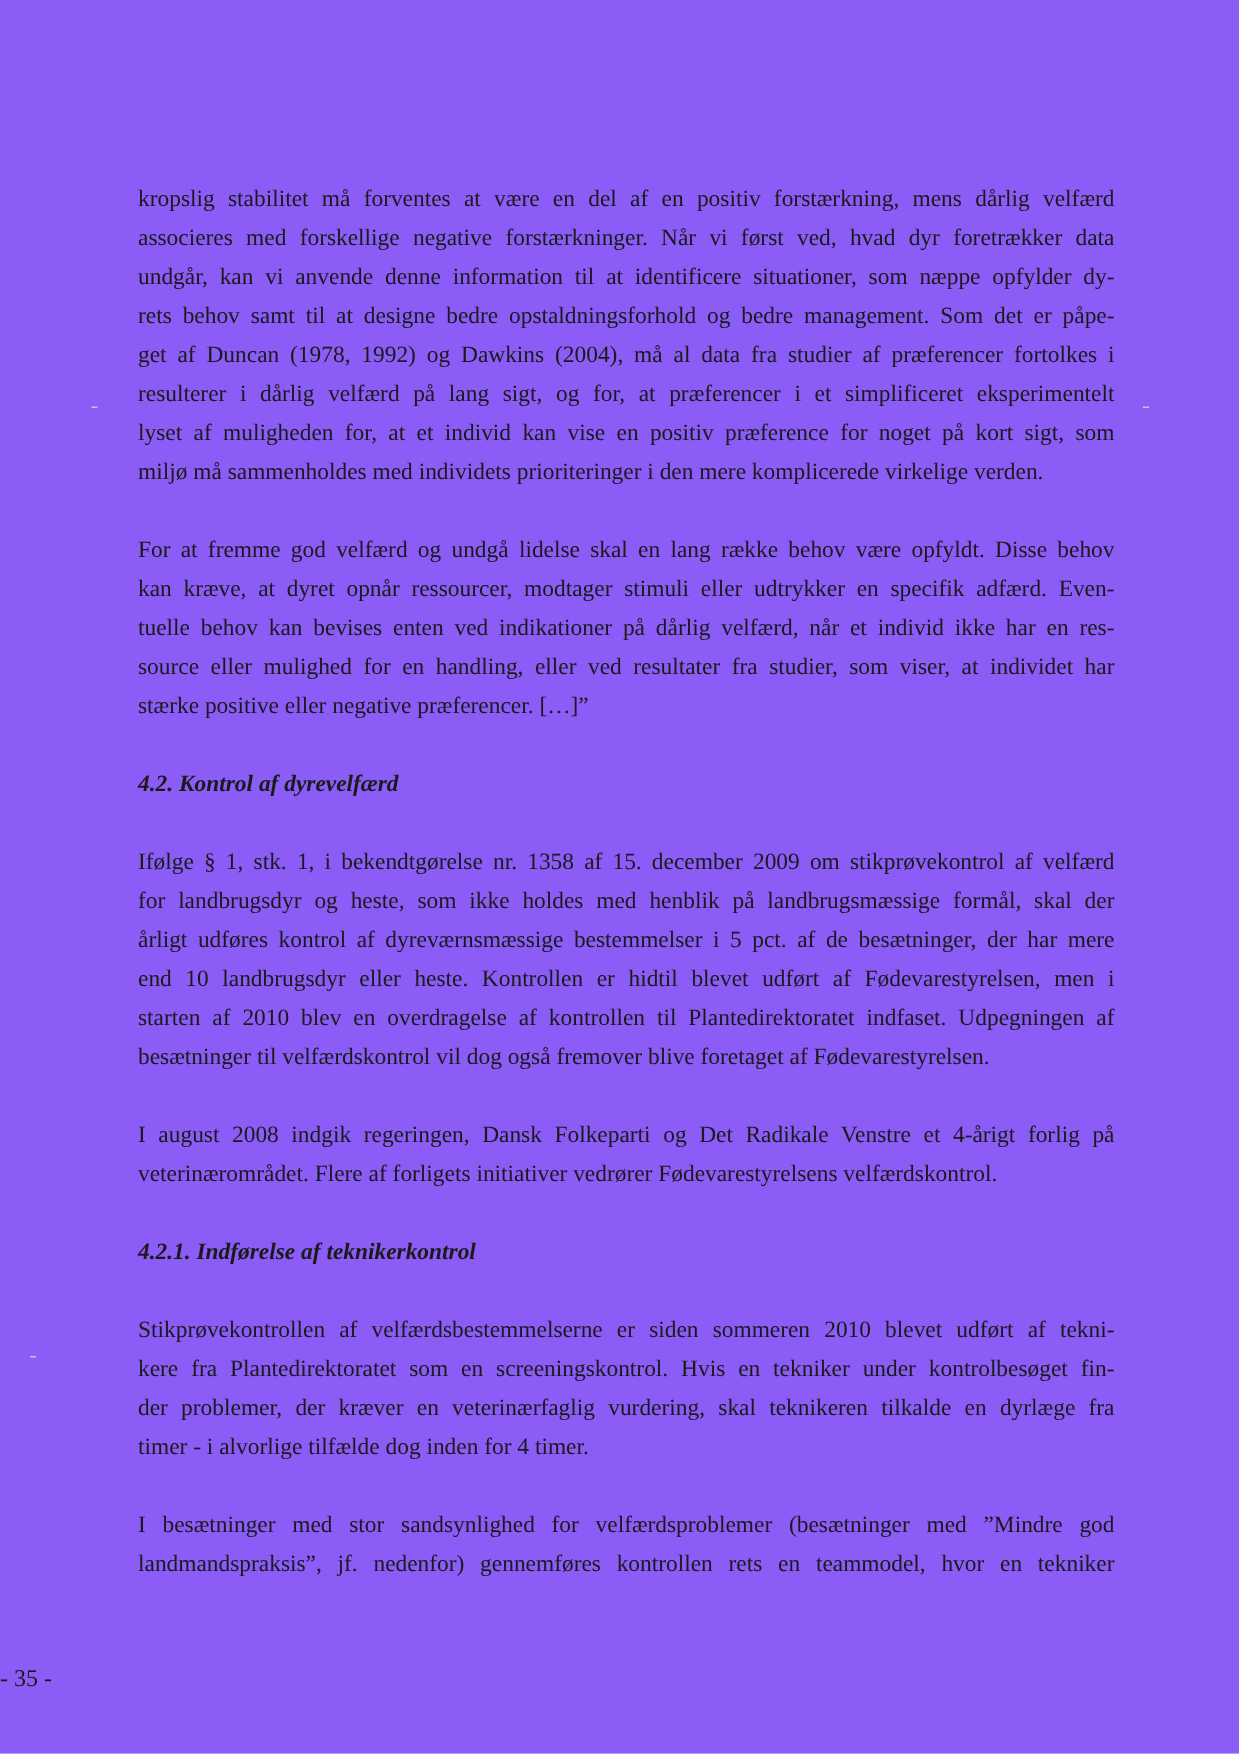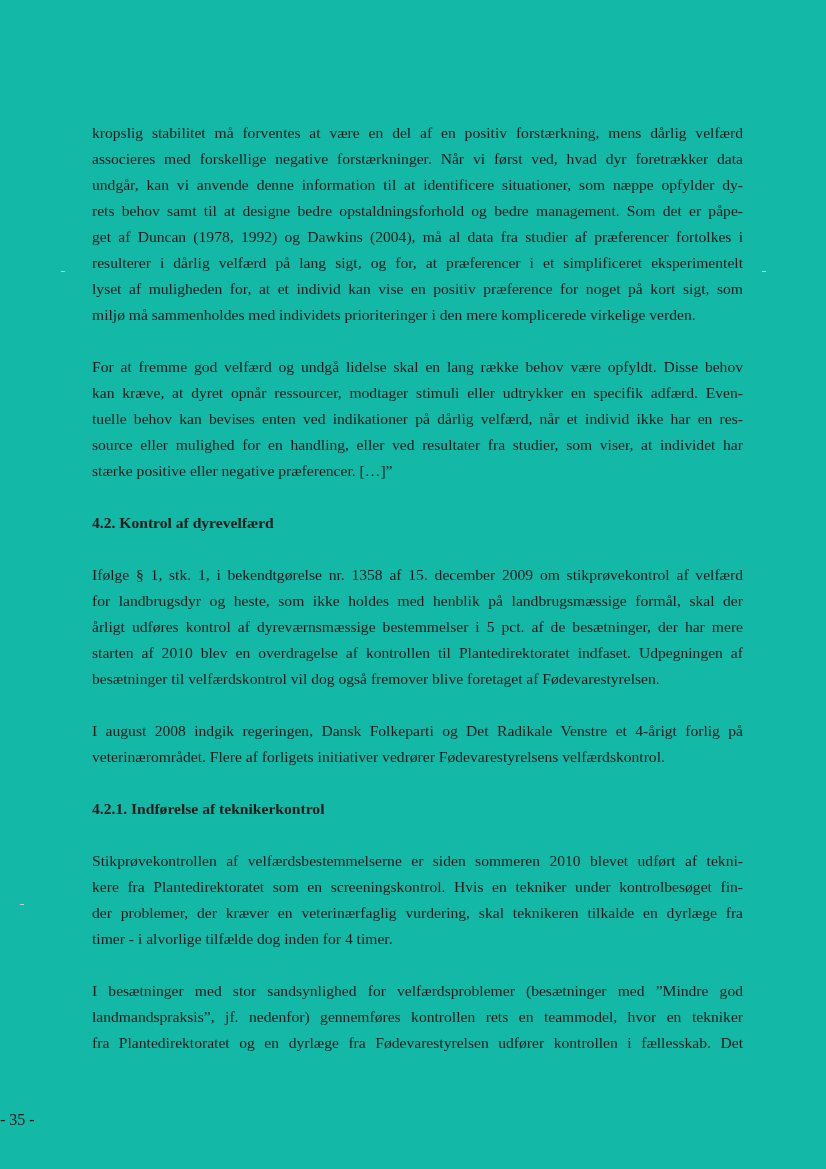--- a/index.html
+++ b/index.html
@@ -13,21 +13,21 @@
       position: relative;
       overflow: hidden;
       font-family: "Liberation Serif", "DejaVu Serif", serif;
       color: #1a1a1a;
     }
     .page {
       position: absolute;
       left: 0; top: 0;
       width: 826px;
       height: 1169px;
-      background: #14b8a6;
+      background: #8b5cf6;
     }
     .content {
       position: absolute;
       left: 92px;
       top: 120px;
       width: 651px;
     }
     .para {
       margin: 0;
       font-size: 15.6px;
@@ -43,20 +43,21 @@
     .line.last {
       text-align-last: left;
     }
     .gap-para { height: 26px; }
     .heading {
       margin: 0;
       font-weight: bold;
       font-size: 15.6px;
       line-height: 26px;
       height: 26px;
+      font-style: italic;
     }
     .page-number {
       position: absolute;
       top: 1110px;
       left: 0;
       width: 656px;
       text-align: left;
       font-size: 16px;
       line-height: 20px;
       color: #1a1a1a;
@@ -99,20 +100,21 @@
     <div class="gap-para"></div>
 
     <h2 class="heading">4.2. Kontrol af dyrevelfærd</h2>
 
     <div class="gap-para"></div>
 
     <p class="para">
       <span class="line">Ifølge § 1, stk. 1, i bekendtgørelse nr. 1358 af 15. december 2009 om stikprøvekontrol af velfærd</span>
       <span class="line">for landbrugsdyr og heste, som ikke holdes med henblik på landbrugsmæssige formål, skal der</span>
       <span class="line">årligt udføres kontrol af dyreværnsmæssige bestemmelser i 5 pct. af de besætninger, der har mere</span>
+      <span class="line">end 10 landbrugsdyr eller heste. Kontrollen er hidtil blevet udført af Fødevarestyrelsen, men i</span>
       <span class="line">starten af 2010 blev en overdragelse af kontrollen til Plantedirektoratet indfaset. Udpegningen af</span>
       <span class="line last">besætninger til velfærdskontrol vil dog også fremover blive foretaget af Fødevarestyrelsen.</span>
     </p>
 
     <div class="gap-para"></div>
 
     <p class="para">
       <span class="line">I august 2008 indgik regeringen, Dansk Folkeparti og Det Radikale Venstre et 4-årigt forlig på</span>
       <span class="line last">veterinærområdet. Flere af forligets initiativer vedrører Fødevarestyrelsens velfærdskontrol.</span>
     </p>
@@ -128,21 +130,20 @@
       <span class="line">kere fra Plantedirektoratet som en screeningskontrol. Hvis en tekniker under kontrolbesøget fin-</span>
       <span class="line">der problemer, der kræver en veterinærfaglig vurdering, skal teknikeren tilkalde en dyrlæge fra</span>
       <span class="line last">timer - i alvorlige tilfælde dog inden for 4 timer.</span>
     </p>
 
     <div class="gap-para"></div>
 
     <p class="para">
       <span class="line">I besætninger med stor sandsynlighed for velfærdsproblemer (besætninger med ”Mindre god</span>
       <span class="line">landmandspraksis”, jf. nedenfor) gennemføres kontrollen rets en teammodel, hvor en tekniker</span>
-      <span class="line">fra Plantedirektoratet og en dyrlæge fra Fødevarestyrelsen udfører kontrollen i fællesskab. Det</span>
     </p>
 
   </div>
 
   <div class="scan-mark" style="left:61px; top:271px;"></div>
   <div class="scan-mark" style="left:762px; top:271px;"></div>
   <div class="scan-mark" style="left:20px; top:904px;"></div>
 
   <div class="page-number">- 35 -</div>
 

